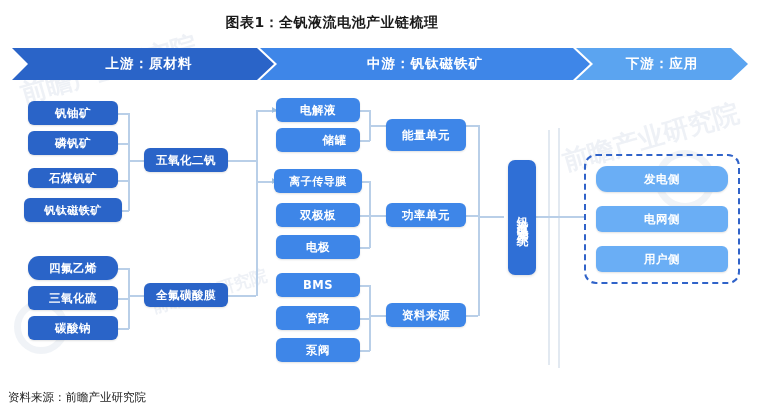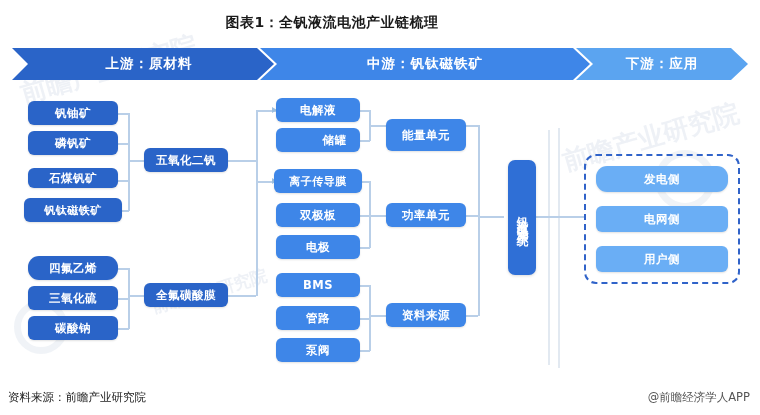--- a/index.html
+++ b/index.html
@@ -258,15 +258,14 @@
   <div class="node n-mid" style="left:386px; top:303px; width:80px; height:24px;">资料来源</div>
 
   <div class="node-vert" style="left:508px; top:160px; width:28px; height:115px;">钒液流电池系统</div>
 
   <div class="dashed-group" style="left:584px; top:154px; width:156px; height:130px;"></div>
   <div class="node n-xlight" style="left:596px; top:166px; width:132px; height:26px;border-radius:11px;">发电侧</div>
   <div class="node n-xlight" style="left:596px; top:206px; width:132px; height:26px;">电网侧</div>
   <div class="node n-xlight" style="left:596px; top:246px; width:132px; height:26px;">用户侧</div>
 
   <div class="src">资料来源：前瞻产业研究院</div>
-  <div class="brand">@前瞻经济学人APP</div>
 
 </div>
 
 </body></html>

